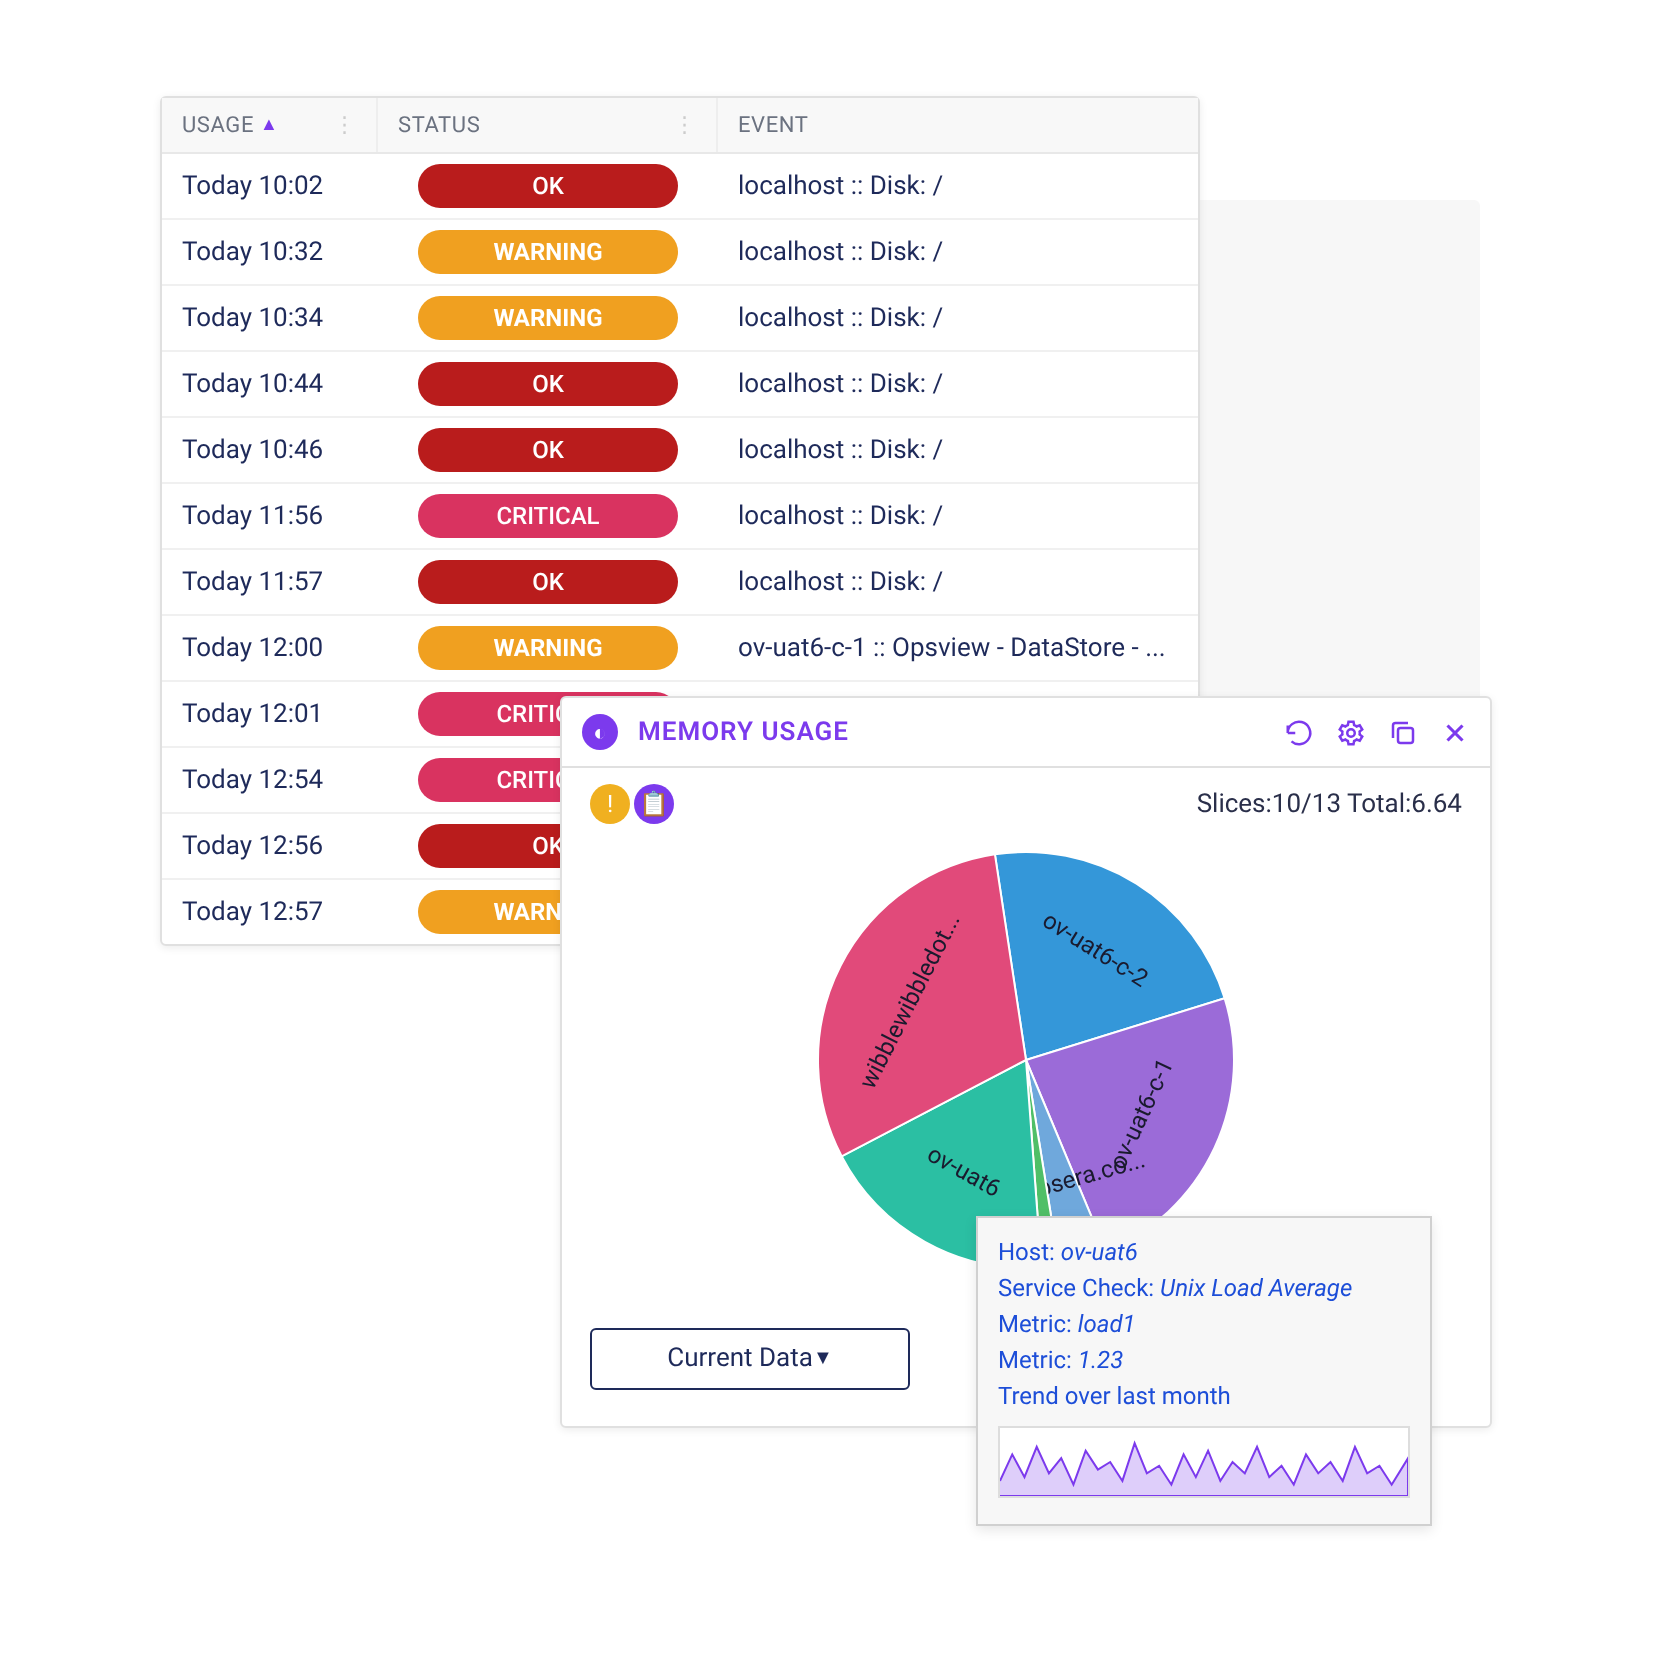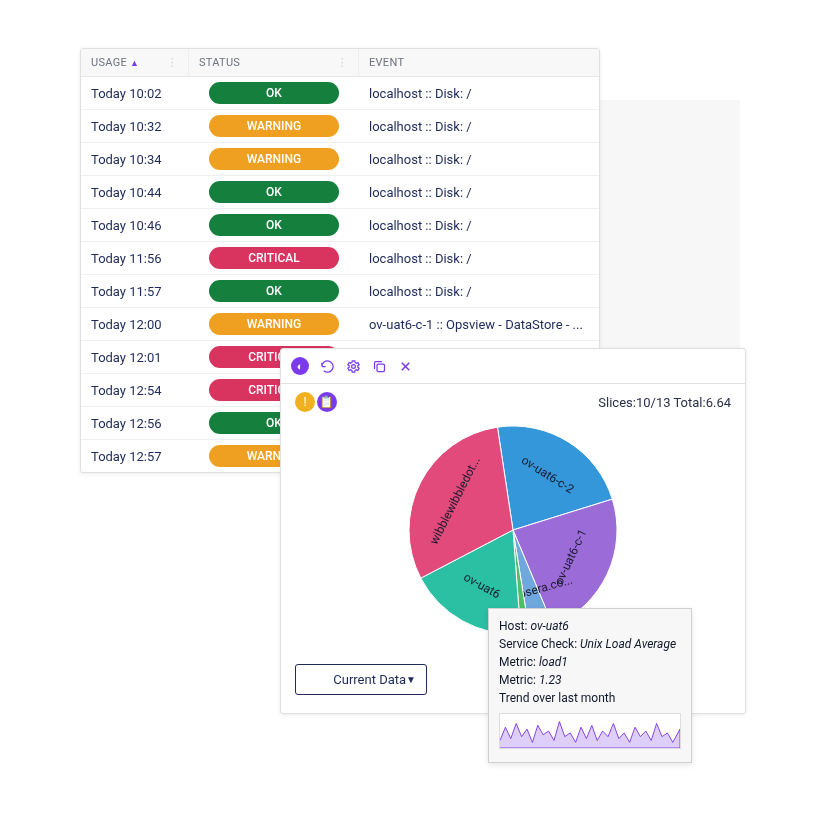--- a/index.html
+++ b/index.html
@@ -89,22 +89,22 @@
 .td-event { flex: 1; padding: 5px 10px; color: #1e2a5a; }
 .badge {
   width: 130px;
   text-align: center;
   padding: 4px 0;
   border-radius: 13px;
   color: #fff;
   font-size: 12px;
   font-weight: 500;
 }
-.badge.OK { background: #15803d; }
-.badge.WARNING { background: #f0a020; }
+.badge.OK { background: #b91c1c; }
+.badge.WARNING { background: #f0a020; font-weight: bold; }
 .badge.CRITICAL { background: #d93360; }
 
 
 #memory-panel { left: 280px; top: 348px; width: 466px; }
 .mem-icon {
   width: 18px; height: 18px; border-radius: 50%;
   background: #7c3aed; margin-right: 10px;
   display:flex; align-items:center; justify-content:center;
 }
 .mem-icon::before { content: "◐"; color:#fff; font-size:11px; }
@@ -118,38 +118,38 @@
 .pie-wrap { display:flex; justify-content:center; margin-top: 10px; }
 .dropdown {
   margin-top: 12px;
   border: 1px solid #1e2a5a;
   border-radius: 3px;
   display: inline-flex;
   align-items: center;
   padding: 7px 10px;
   font-size: 13px;
   color: #1e2a5a;
-  width: 132px;
-  justify-content: flex-end;
+  width: 160px;
+  justify-content: center;
   cursor: pointer;
 }
 .dropdown .caret { font-size: 10px; }
 
 
 .tooltip {
   position: absolute;
   left: 488px;
   top: 608px;
-  width: 204px;
+  width: 228px;
   background: #f7f7f7;
   border: 1px solid #d0d0d0;
   padding: 8px 10px;
   font-size: 12px;
   line-height: 1.5;
-  color: #0f172a;
+  color: #1d4ed8;
   box-shadow: 0 2px 6px rgba(0,0,0,0.1);
 }
 .tooltip .lbl { }
 .tooltip .val { font-style: italic; }
 .spark {
   margin-top: 6px;
   width: 100%; height: 36px;
   border: 1px solid #ddd;
   background: #fff;
 }
@@ -258,20 +258,21 @@
           <div class="badge WARNING">WARNING</div>
         </div>
         <div class="td-event"></div>
       </div>
     </div>
 </div>
 
 <div id="memory-panel" class="panel">
   <div class="panel-header">
     <div class="mem-icon"></div>
+    <div class="panel-title">MEMORY USAGE</div>
     <div class="panel-actions">
       <span class="action-ico">
           <svg viewBox="0 0 24 24">
             <path d="M3 12a9 9 0 1 1 3 6.7M3 12V6m0 6h6"></path>
           </svg>
         </span>
       <span class="action-ico">
           <svg viewBox="0 0 24 24">
             <circle cx="12" cy="12" r="3"></circle>
             <path d="M19 12a7 7 0 0 0-.1-1.2l2.1-1.6-2-3.4-2.5 1a7 7 0 0 0-2-1.2L14 3h-4l-.5 2.6a7 7 0 0 0-2 1.2l-2.5-1-2 3.4L5.1 10.8A7 7 0 0 0 5 12a7 7 0 0 0 .1 1.2L3 14.8l2 3.4 2.5-1a7 7 0 0 0 2 1.2L10 21h4l.5-2.6a7 7 0 0 0 2-1.2l2.5 1 2-3.4-2.1-1.6A7 7 0 0 0 19 12z"></path>

